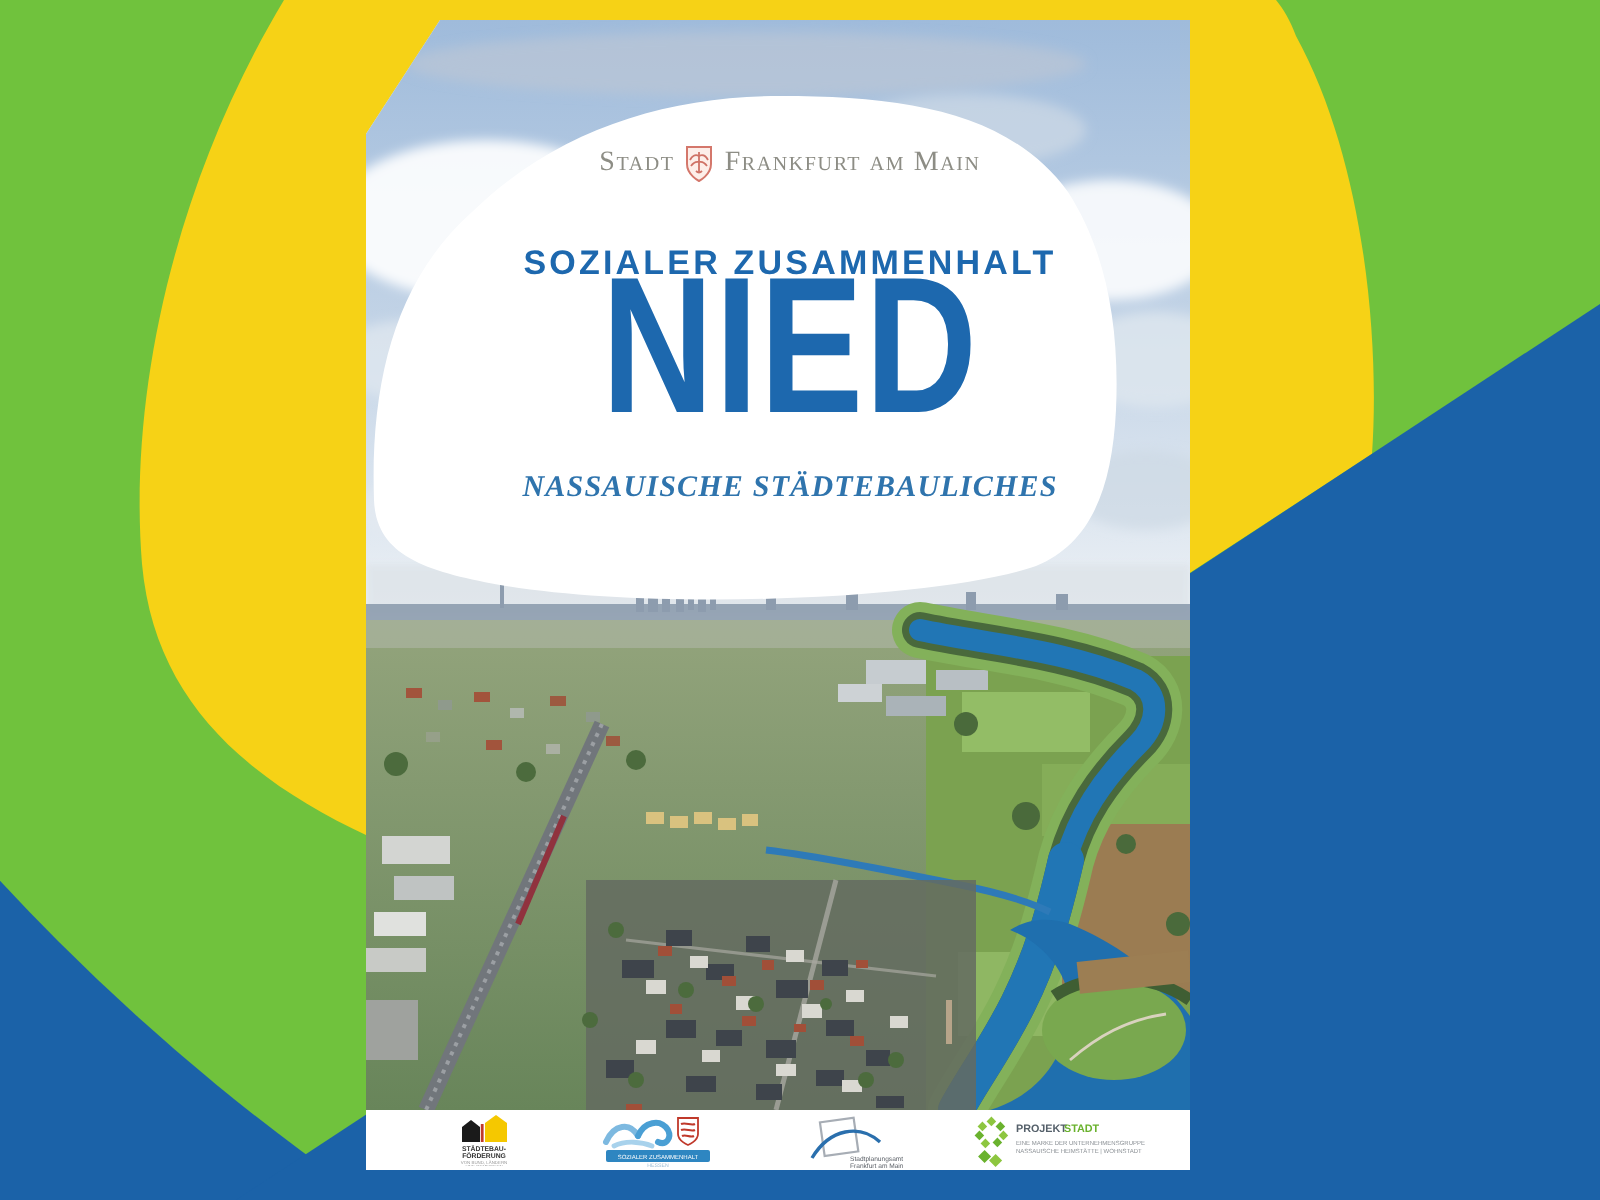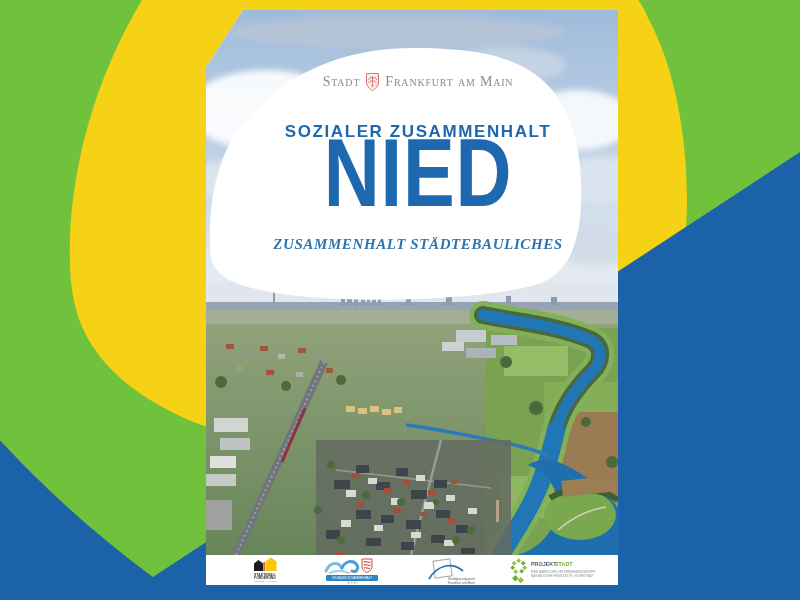--- a/index.html
+++ b/index.html
@@ -6,21 +6,20 @@
   body{
     width:800px;height:600px;overflow:hidden;position:relative;
     font-family:"Liberation Sans", sans-serif;background:#1b62a8;
   }
   #bg{position:absolute;left:0;top:0;}
   
   #cover{
     position:absolute;left:183px;top:10px;width:412px;height:575px;
     background:#fef9c3;
     clip-path:polygon(0 57px,37px 0,100% 0,100% 100%,0 100%);
-    margin-left:23px;
   }
   #photo{position:absolute;left:0;top:0;}
   .cover-text{position:absolute;left:0;width:100%;text-align:center;pointer-events:none;}
   #city-logo{
     top:62px;display:flex;align-items:center;justify-content:center;gap:5px;
     transform:translateX(6px);
   }
   #city-logo .wordmark{
     font-variant:small-caps;font-size:14px;letter-spacing:.8px;color:#8d8d85;
     font-family:"Liberation Serif", serif;
@@ -266,21 +265,21 @@
       </g>
     </svg>
     <span class="wordmark">Frankfurt am Main</span>
   </div>
 
   <div id="program-label" class="cover-text">SOZIALER ZUSAMMENHALT</div>
 
   <div id="district-title" class="cover-text">NIED</div>
 
   <div id="subtitle" class="cover-text">
-    <div>ZUSAMMENHALT STÄDTEBAULICHES</div>
+    <div>NASSAUISCHE STÄDTEBAULICHES</div>
   </div>
 
   <div id="strip">
 
     <div class="logo-block" id="logo-sbf">
       <svg width="46" height="26" viewBox="0 0 46 26">
         <path d="M12,14 L12,6.5 L16.5,3 L21,6.5 L21,14 Z" fill="#1a1a1a"></path>
         <rect x="21.4" y="5" width="1.4" height="9" fill="#c0392b"></rect>
         <path d="M23.5,14 L23.5,4.5 L29,0.5 L34.5,4.5 L34.5,14 Z" fill="#f5c800"></path>
         <text x="23" y="18.6" font-size="3.4" font-weight="bold" fill="#333" text-anchor="middle">STÄDTEBAU-</text>

